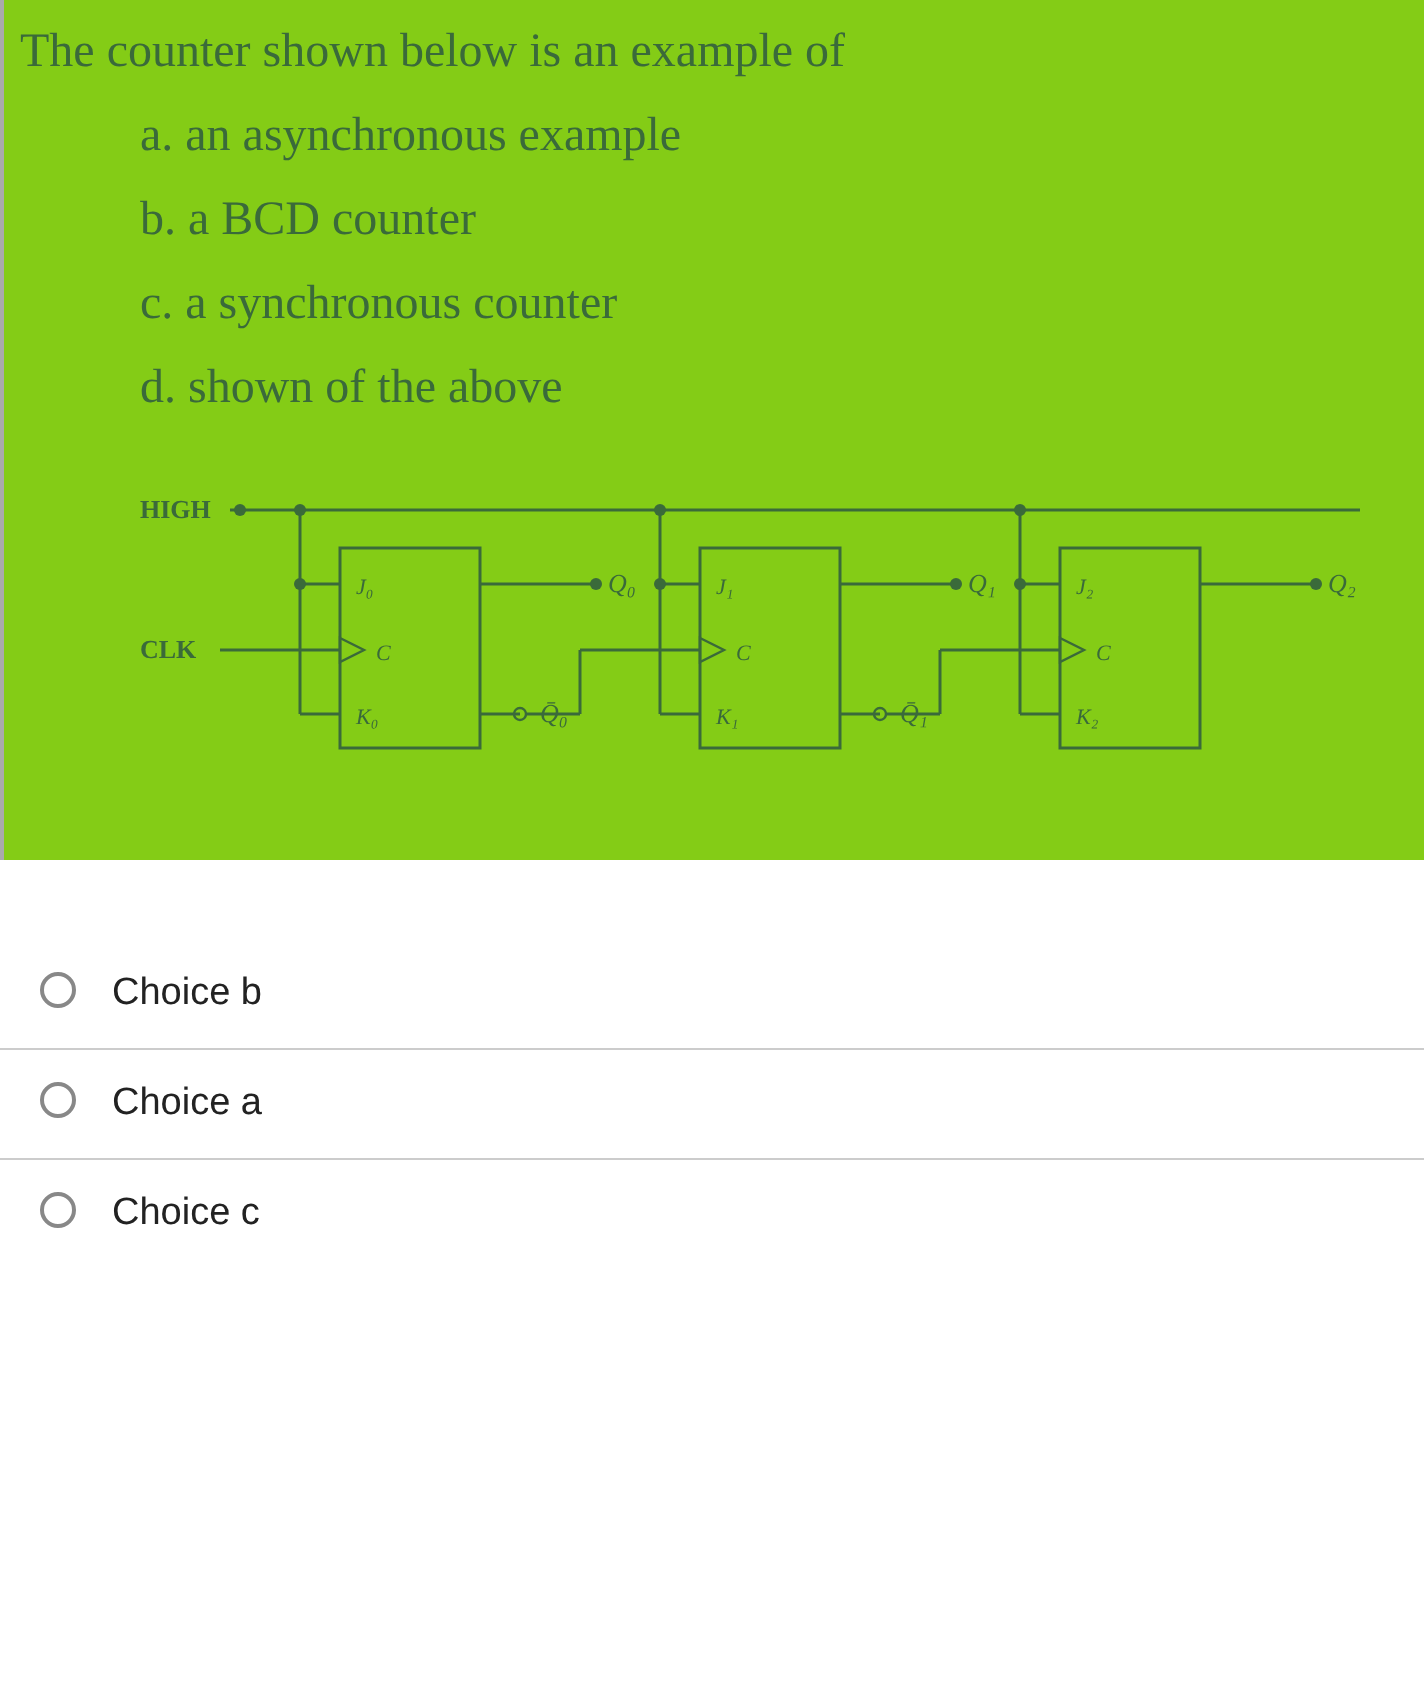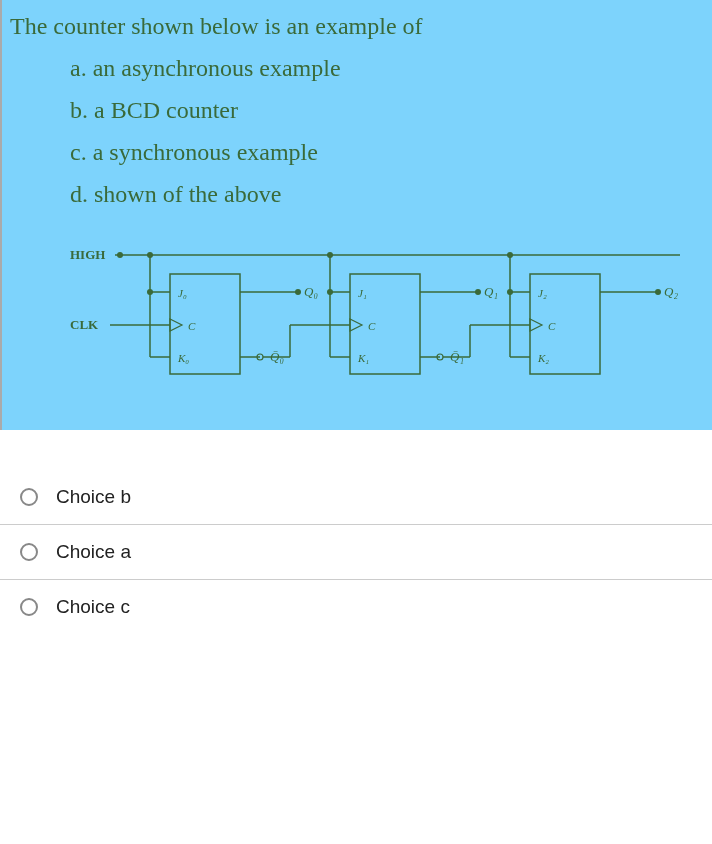--- a/index.html
+++ b/index.html
@@ -6,21 +6,21 @@
       margin: 0;
       padding: 0;
       box-sizing: border-box;
     }
     body {
       font-family: Arial, sans-serif;
       background: #fff;
       width: 712px;
     }
     .question-box {
-      background: #7dd3fc;
+      background: #84cc16;
       padding: 8px 20px 16px 8px;
       border-left: 2px solid #aaa;
     }
     .question-text {
       color: #3a6a3a;
       font-size: 24px;
       font-family: 'Times New Roman', serif;
       line-height: 1.5;
     }
     .question-stem {
@@ -39,21 +39,20 @@
     }
     .circuit-svg {
       width: 100%;
       height: 100%;
     }
     .choices {
       margin-top: 40px;
     }
     .choice-row {
       display: flex;
-      align-items: center;
       padding: 16px 20px;
       border-bottom: 1px solid #ccc;
     }
     .choice-row:last-child {
       border-bottom: none;
     }
     .radio {
       width: 18px;
       height: 18px;
       border: 2px solid #888;
@@ -95,21 +94,21 @@
     <div class="option-item">
       <span>a.</span>
       <span>an asynchronous example</span>
     </div>
     <div class="option-item">
       <span>b.</span>
       <span>a BCD counter</span>
     </div>
     <div class="option-item">
       <span>c.</span>
-      <span>a synchronous example</span>
+      <span>a synchronous counter</span>
     </div>
     <div class="option-item">
       <span>d.</span>
       <span>shown of the above</span>
     </div>
   </div>
 
   <div class="circuit-container">
     <svg class="circuit-svg" viewBox="0 0 620 170">
 

